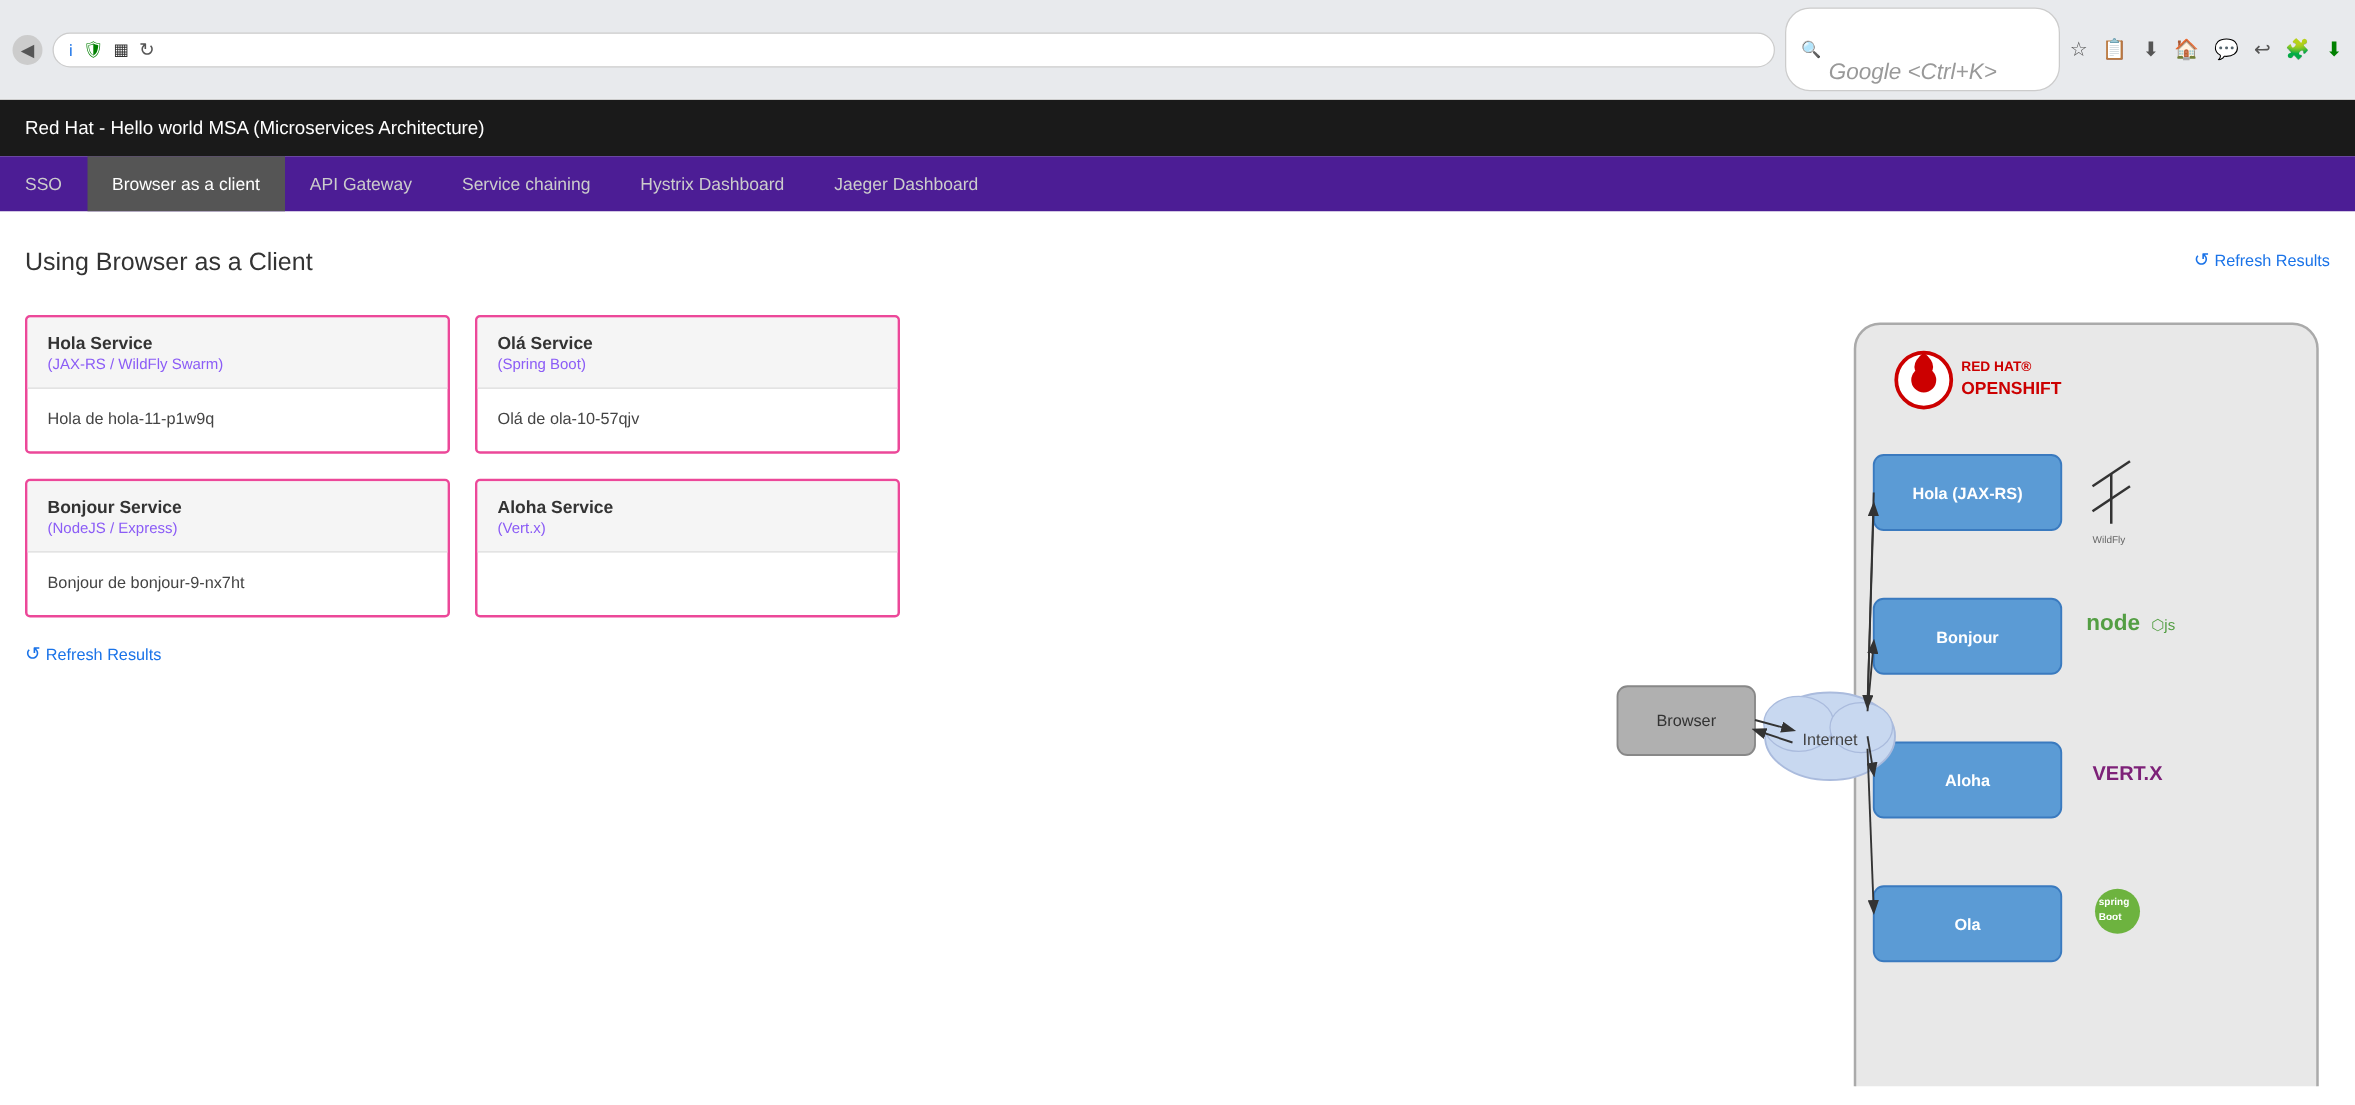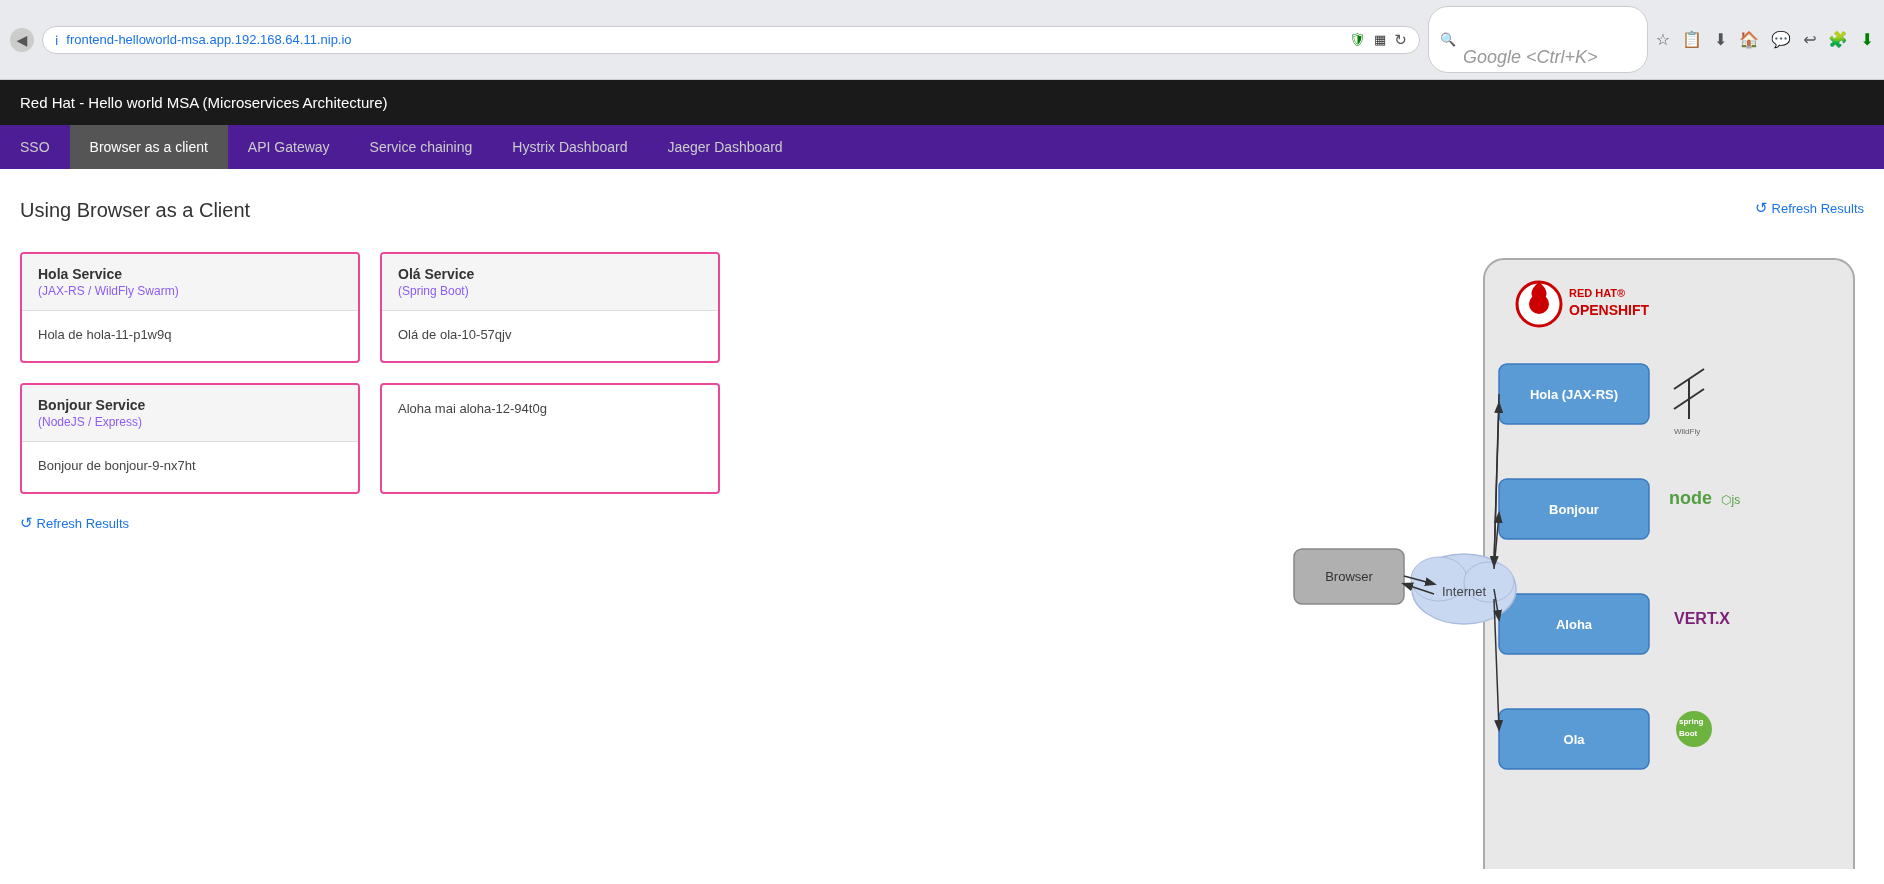--- a/index.html
+++ b/index.html
@@ -180,21 +180,20 @@
     }
   </style>
 </head>
 <body>
 
 <div class="browser-chrome">
   <div class="browser-toolbar">
     <button class="browser-nav-btn">◀</button>
     <div class="browser-address-bar">
       <span style="color:#1a73e8;font-size:13px;">ℹ</span>
-      <span class="browser-address-text">frontend-helloworld-msa.app.192.168.64.11.nip.io</span>
       <span style="color:green;font-size:13px;">🛡</span>
       <span style="font-size:13px;">▦</span>
       <button style="background:none;border:none;cursor:pointer;font-size:15px;color:#555;">↻</button>
     </div>
     <div class="search-bar">
       <span style="color:#999;font-size:13px;">🔍</span>
       <span style="color:#999;font-size:18px;font-style:italic;margin-top:36px;">Google &lt;Ctrl+K&gt;</span>
     </div>
     <div class="browser-icons">
       <span style="cursor:pointer;">☆</span>
@@ -256,22 +255,23 @@
       <div class="service-card-header">
         <div class="service-card-title">Bonjour Service</div>
         <div class="service-card-subtitle">(NodeJS / Express)</div>
       </div>
       <div class="service-card-body">
         <span>Bonjour de bonjour-9-nx7ht</span>
       </div>
     </div>
 
     <div class="service-card">
-      <div class="service-card-body">
-        <span>Aloha mai aloha-12-94t0g</span>
+      <div class="service-card-header">
+        <div class="service-card-title">Aloha Service</div>
+        <div class="service-card-subtitle">(Vert.x)</div>
       </div>
     </div>
   </div>
 
   <div class="refresh-bottom">
     <span style="font-size:15px;">↺</span>
     <span>Refresh Results</span>
   </div>
 
   <div class="diagram-container">

